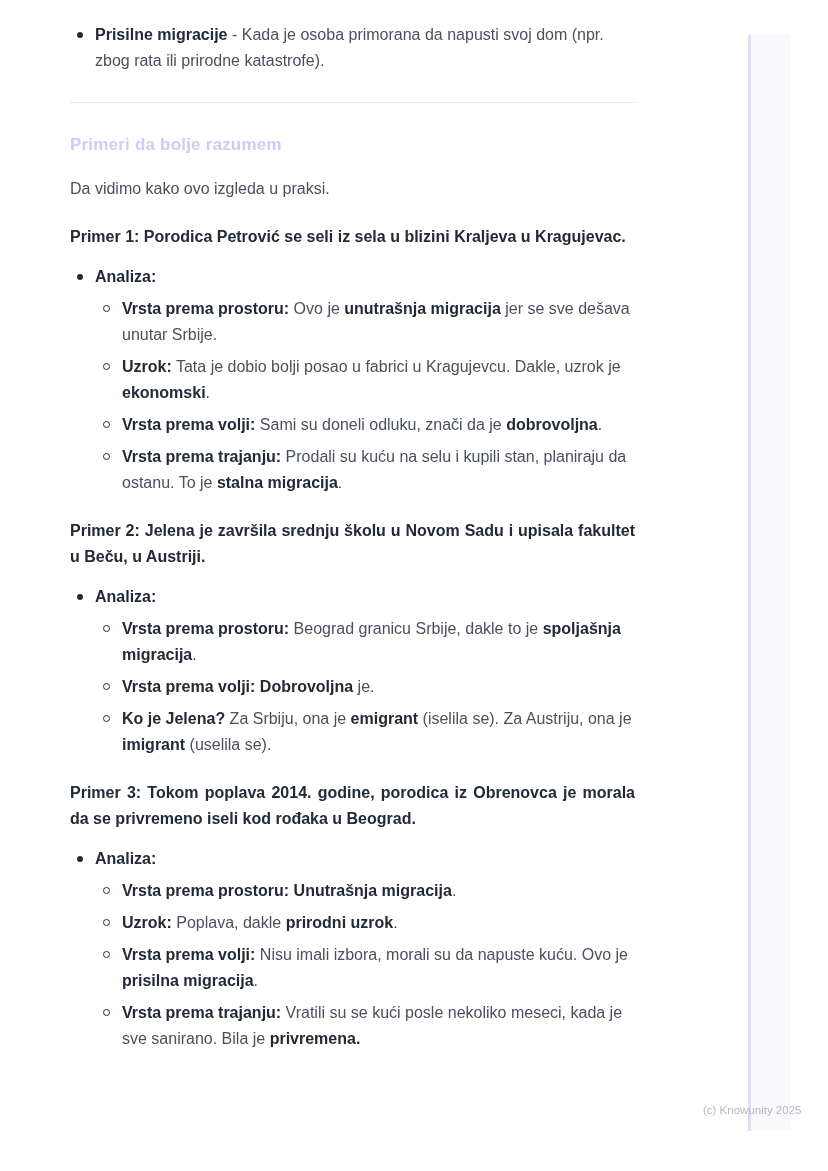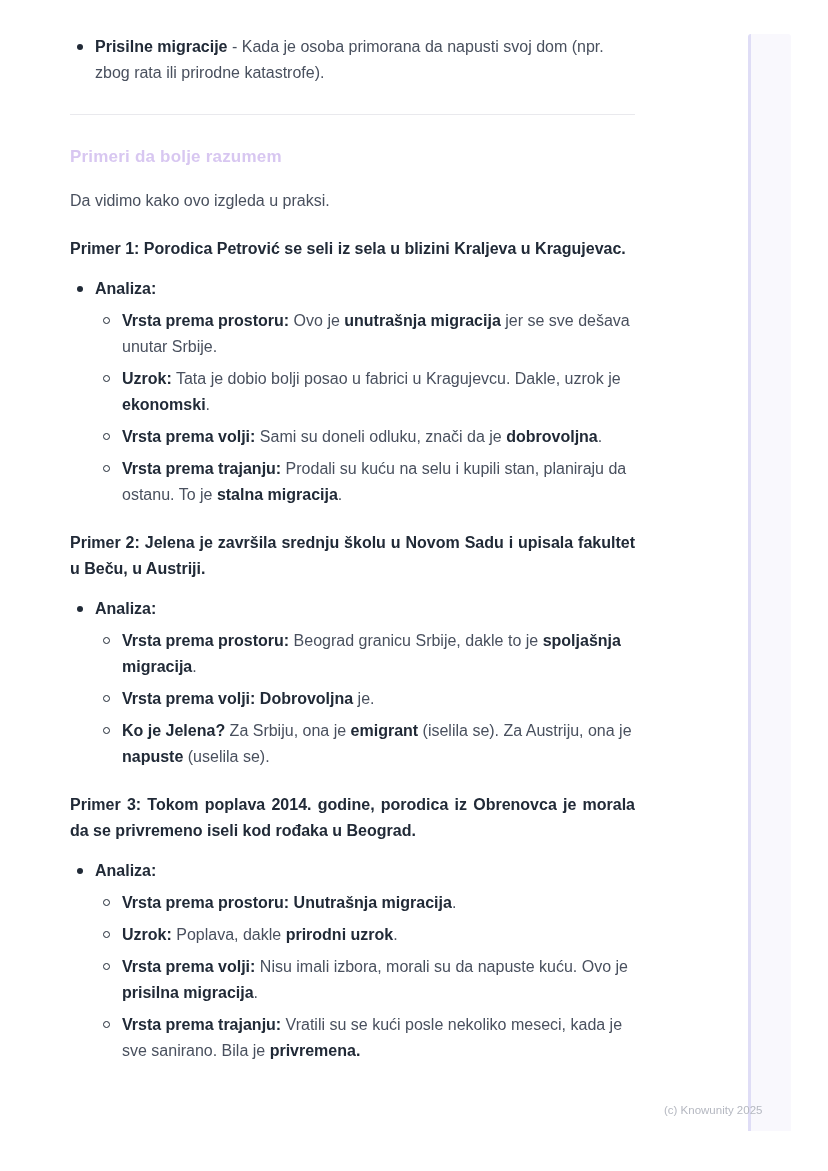--- a/index.html
+++ b/index.html
@@ -17,21 +17,21 @@
     position: relative;
     width: 828px;
     height: 1171px;
     background: #ffffff;
     overflow: hidden;
     font-family: "Liberation Sans", sans-serif;
   }
   .doc {
     position: absolute;
     left: 70px;
-    top: 28px;
+    top: 16px;
     width: 565px;
     font-size: 16px;
     line-height: 26px;
     color: var(--text-regular);
   }
   .doc > :first-child { margin-top: 0; }
   strong { color: var(--text-bold); font-weight: 700; }
 
   hr.divider {
     border: none;
@@ -93,21 +93,21 @@
     left: 748px;
     top: 34px;
     width: 43px;
     height: 1097px;
     background: var(--strip-fill);
     border-left: 3px solid var(--strip-edge);
     border-radius: 3px 3px 0 0;
   }
   .watermark {
     position: absolute;
-    left: 664px;
+    left: 703px;
     top: 1103px;
     font-size: 11.5px;
     line-height: 14px;
     color: var(--watermark-color);
     white-space: nowrap;
     z-index: 2;
   }
 </style>
 </head>
 <body>
@@ -127,21 +127,21 @@
             <li><strong>Uzrok:</strong><span> Tata je dobio bolji posao u fabrici u Kragujevcu. Dakle, uzrok je </span><strong>ekonomski</strong><span>.</span></li>
             <li><strong>Vrsta prema volji:</strong><span> Sami su doneli odluku, znači da je </span><strong>dobrovoljna</strong><span>.</span></li>
             <li><strong>Vrsta prema trajanju:</strong><span> Prodali su kuću na selu i kupili stan, planiraju da ostanu. To je </span><strong>stalna migracija</strong><span>.</span></li>
           </ul></li>
       </ul>
       <p class="para bold-para justify"><strong>Primer 2: Jelena je završila srednju školu u Novom Sadu i upisala fakultet u Beču, u Austriji.</strong></p>
       <ul class="l1">
         <li><strong>Analiza:</strong><ul class="l2">
             <li><strong>Vrsta prema prostoru:</strong><span> Beograd granicu Srbije, dakle to je </span><strong>spoljašnja migracija</strong><span>.</span></li>
             <li><strong>Vrsta prema volji: Dobrovoljna</strong><span> je.</span></li>
-            <li><strong>Ko je Jelena?</strong><span> Za Srbiju, ona je </span><strong>emigrant</strong><span> (iselila se). Za Austriju, ona je </span><strong>napuste</strong><span> (uselila se).</span></li>
+            <li><strong>Ko je Jelena?</strong><span> Za Srbiju, ona je </span><strong>emigrant</strong><span> (iselila se). Za Austriju, ona je </span><strong>imigrant</strong><span> (uselila se).</span></li>
           </ul></li>
       </ul>
       <p class="para bold-para justify"><strong>Primer 3: Tokom poplava 2014. godine, porodica iz Obrenovca je morala da se privremeno iseli kod rođaka u Beograd.</strong></p>
       <ul class="l1">
         <li><strong>Analiza:</strong><ul class="l2">
             <li><strong>Vrsta prema prostoru: Unutrašnja migracija</strong><span>.</span></li>
             <li><strong>Uzrok:</strong><span> Poplava, dakle </span><strong>prirodni uzrok</strong><span>.</span></li>
             <li><strong>Vrsta prema volji:</strong><span> Nisu imali izbora, morali su da napuste kuću. Ovo je </span><strong>prisilna migracija</strong><span>.</span></li>
             <li><strong>Vrsta prema trajanju:</strong><span> Vratili su se kući posle nekoliko meseci, kada je sve sanirano. Bila je </span><strong>privremena.</strong></li>
           </ul></li>

